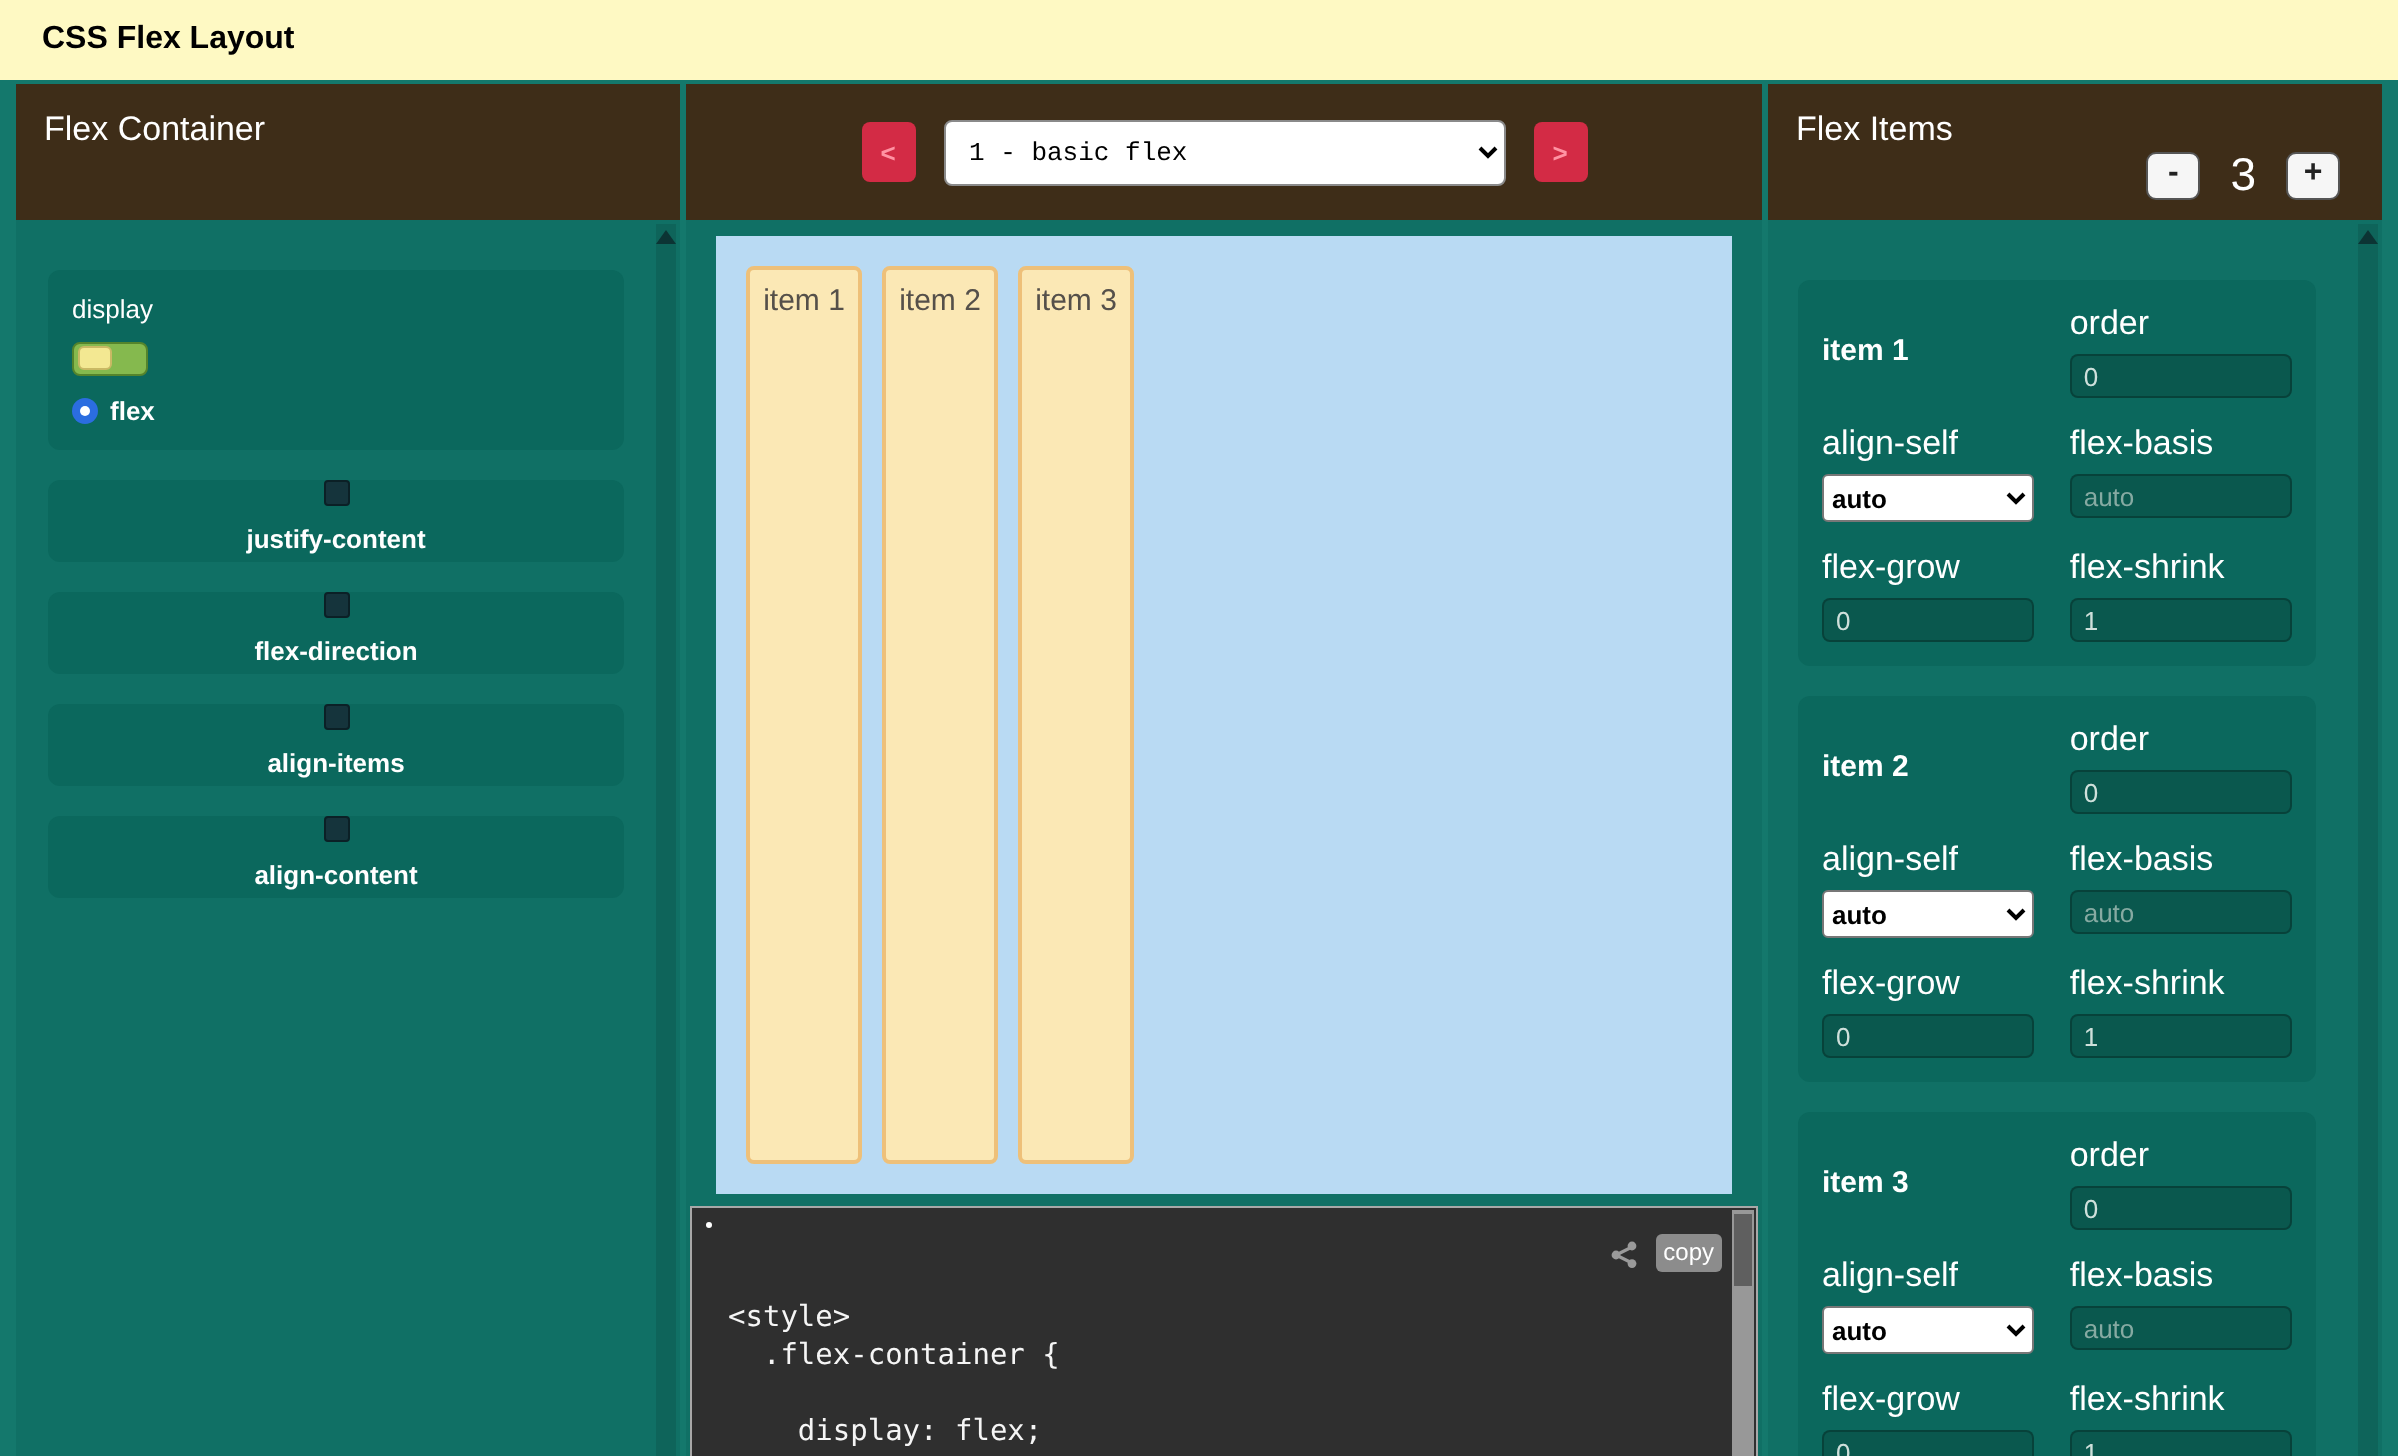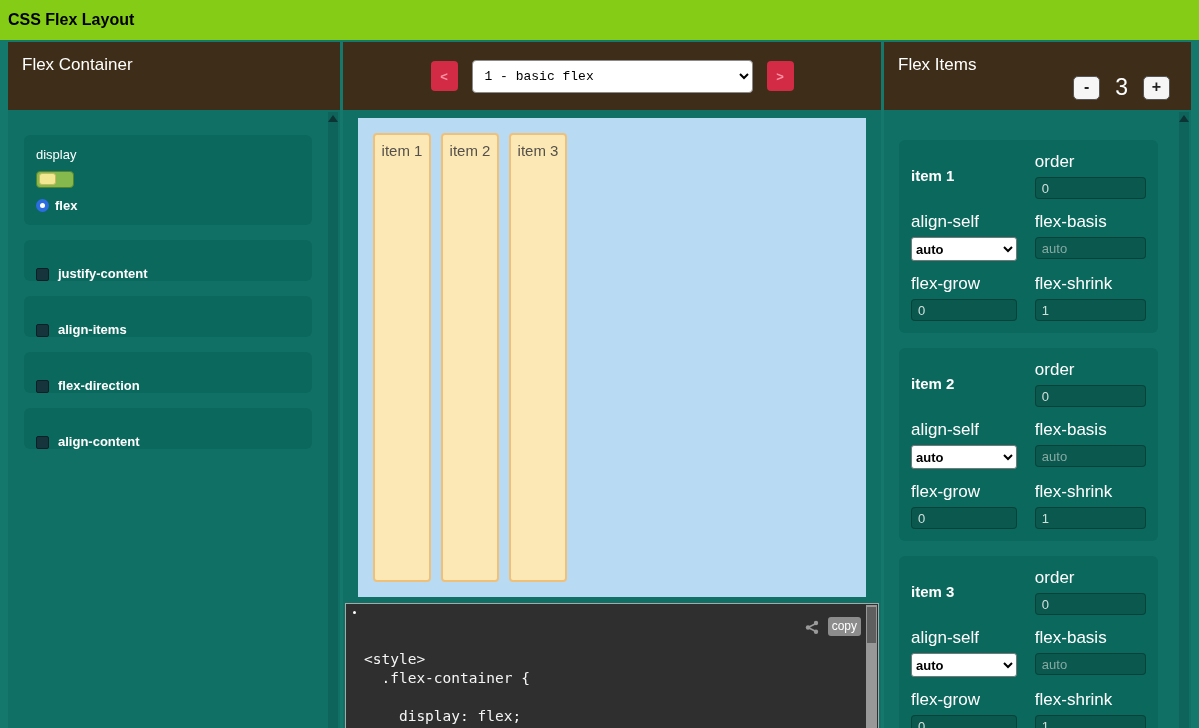--- a/index.html
+++ b/index.html
@@ -4,21 +4,21 @@
 <style>
   * { box-sizing: border-box; }
   html,body { margin:0; padding:0; }
   body {
     width:1199px; height:728px; overflow:hidden;
     font-family:"Liberation Sans", sans-serif;
     background:#ffffff;
   }
 
   
-  .top-strip { height:40px; background:#84cc16; display:flex; align-items:center; padding-left:8px; }
+  .top-strip { height:40px; background:#fef9c3; display:flex; align-items:center; padding-left:21px; }
   .app-title { font-size:16px; font-weight:bold; color:#000; }
 
   
   .main {
     height:688px; background:var(--page-bg);
     display:flex; gap:3px; padding:2px 8px 0;
   }
   .col { display:flex; flex-direction:column; min-width:0; }
   .col-left  { width:332px; flex:none; }
   .col-mid   { flex:1; }
@@ -68,22 +68,22 @@
     background:var(--radio-blue); position:relative; flex:none; cursor:pointer;
   }
   .radio::after {
     content:""; position:absolute; left:4px; top:4px; width:5px; height:5px;
     border-radius:50%; background:#fff;
   }
   .radio-label { font-size:13px; font-weight:bold; }
 
   .section-card {
     background:var(--card-bg); border-radius:6px; height:41px;
-    margin-bottom:15px; display:flex; align-items:flex-end; gap:9px;
-    padding:0 12px; cursor:pointer;
+    margin-bottom:15px; display:flex; align-items:center; gap:9px;
+    padding:0 12px; cursor:pointer;flex-direction:column;
   }
   .checkbox {
     width:13px; height:13px; flex:none; border-radius:2px;
     background:#15343c; border:1px solid #0b2026;
   }
   .section-label { font-size:13px; font-weight:bold; color:#fff; }
 
   
   .mid-header { display:flex; align-items:center; justify-content:center; gap:14px; }
   .nav-btn {
@@ -184,25 +184,25 @@
           <span class="radio-label">flex</span>
         </div>
       </div>
 
       <div class="section-card">
         <span class="checkbox"></span>
         <span class="section-label">justify-content</span>
       </div>
       <div class="section-card">
         <span class="checkbox"></span>
-        <span class="section-label">align-items</span>
+        <span class="section-label">flex-direction</span>
       </div>
       <div class="section-card">
         <span class="checkbox"></span>
-        <span class="section-label">flex-direction</span>
+        <span class="section-label">align-items</span>
       </div>
       <div class="section-card">
         <span class="checkbox"></span>
         <span class="section-label">align-content</span>
       </div>
 
       <div class="vscroll">
         <div class="arrow-up"></div>
       </div>
     </div>

